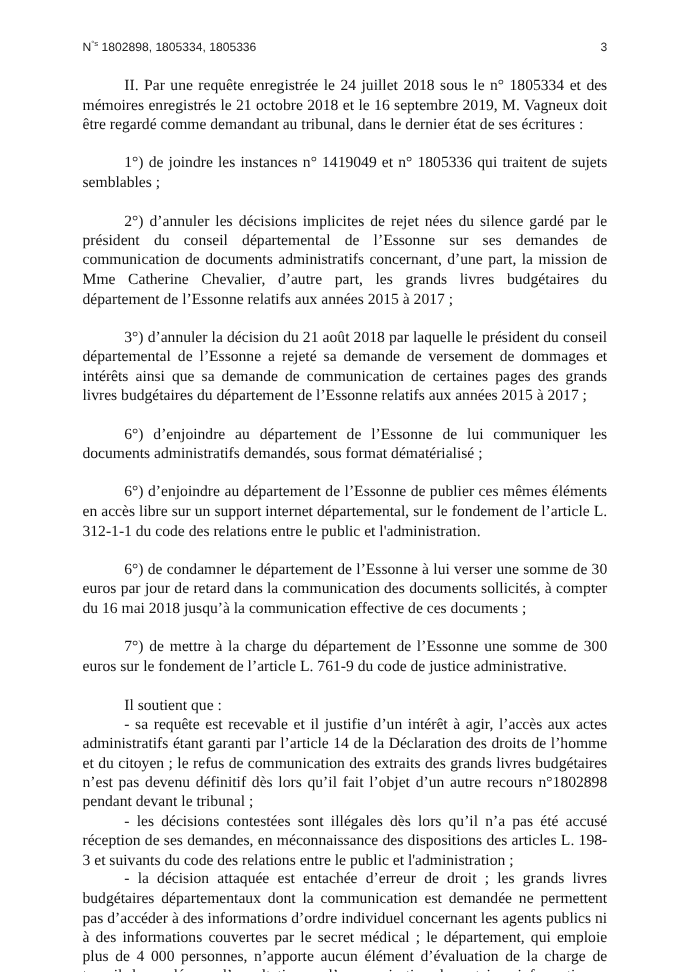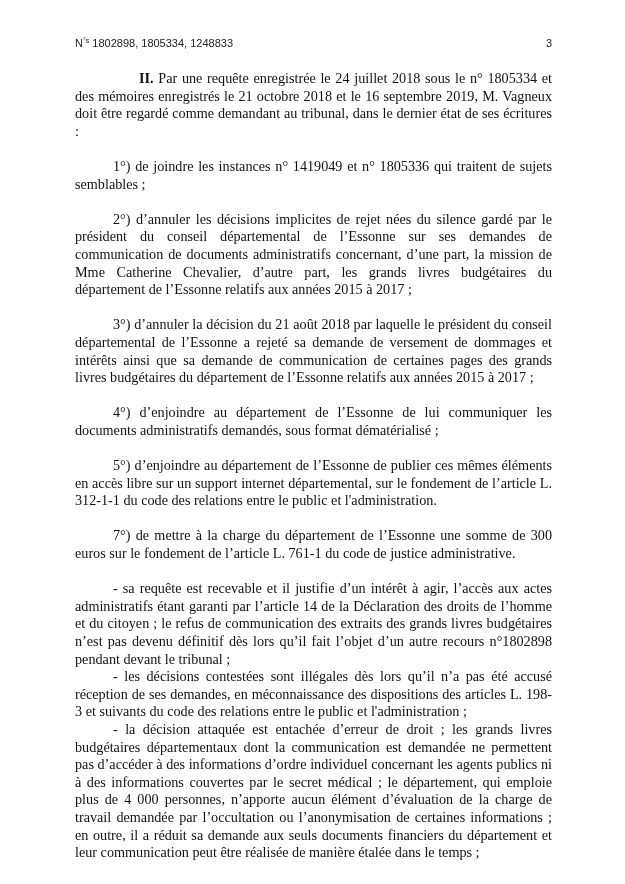--- a/index.html
+++ b/index.html
@@ -10,39 +10,41 @@
     font-family: "Liberation Sans", sans-serif; font-size: 11px; color: #222;
     display: flex; justify-content: space-between;
   }
   .header sup { font-size: 7px; vertical-align: 4px; }
   .body {
     position: absolute; top: 70px; left: 75px; width: 477px;
     font-family: "Liberation Serif", serif; font-size: 14.2px; line-height: 17.6px; color: #111;
   }
   .p { margin: 0; text-align: justify; text-indent: 38px; }
   .gap { margin-bottom: 17.6px; }
-  .p b { font-weight: bold; margin-left: 26px; }
+  .p b { font-weight: normal; }
 </style>
 </head>
 <body>
 
 <div class="page">
   <div class="header">
-    <span><span>N</span><sup>°s</sup><span> 1802898, 1805334, 1248833</span></span>
+    <span><span>N</span><sup>°s</sup><span> 1802898, 1805334, 1805336</span></span>
     <span>3</span>
   </div>
 
   <div class="body">
     <p class="p gap"><b>II.</b><span> Par une requête enregistrée le 24 juillet 2018 sous le n° 1805334 et des mémoires enregistrés le 21 octobre 2018 et le 16 septembre 2019, M. Vagneux doit être regardé comme demandant au tribunal, dans le dernier état de ses écritures :</span></p>
 
     <p class="p gap">1°) de joindre les instances n° 1419049 et n° 1805336 qui traitent de sujets semblables ;</p>
     <p class="p gap">2°) d’annuler les décisions implicites de rejet nées du silence gardé par le président du conseil départemental de l’Essonne sur ses demandes de communication de documents administratifs concernant, d’une part, la mission de Mme Catherine Chevalier, d’autre part, les grands livres budgétaires du département de l’Essonne relatifs aux années 2015 à 2017 ;</p>
     <p class="p gap">3°) d’annuler la décision du 21 août 2018 par laquelle le président du conseil départemental de l’Essonne a rejeté sa demande de versement de dommages et intérêts ainsi que sa demande de communication de certaines pages des grands livres budgétaires du département de l’Essonne relatifs aux années 2015 à 2017 ;</p>
-    <p class="p gap">4°) d’enjoindre au département de l’Essonne de lui communiquer les documents administratifs demandés, sous format dématérialisé ;</p>
-    <p class="p gap">5°) d’enjoindre au département de l’Essonne de publier ces mêmes éléments en accès libre sur un support internet départemental, sur le fondement de l’article L. 312-1-1 du code des relations entre le public et l'administration.</p>
-    <p class="p gap">7°) de mettre à la charge du département de l’Essonne une somme de 300 euros sur le fondement de l’article L. 761-1 du code de justice administrative.</p>
+    <p class="p gap">6°) d’enjoindre au département de l’Essonne de lui communiquer les documents administratifs demandés, sous format dématérialisé ;</p>
+    <p class="p gap">6°) d’enjoindre au département de l’Essonne de publier ces mêmes éléments en accès libre sur un support internet départemental, sur le fondement de l’article L. 312-1-1 du code des relations entre le public et l'administration.</p>
+    <p class="p gap">6°) de condamner le département de l’Essonne à lui verser une somme de 30 euros par jour de retard dans la communication des documents sollicités, à compter du 16 mai 2018 jusqu’à la communication effective de ces documents ;</p>
+    <p class="p gap">7°) de mettre à la charge du département de l’Essonne une somme de 300 euros sur le fondement de l’article L. 761-9 du code de justice administrative.</p>
 
+    <p class="p">Il soutient que :</p>
     <p class="p">- sa requête est recevable et il justifie d’un intérêt à agir, l’accès aux actes administratifs étant garanti par l’article 14 de la Déclaration des droits de l’homme et du citoyen ; le refus de communication des extraits des grands livres budgétaires n’est pas devenu définitif dès lors qu’il fait l’objet d’un autre recours n°1802898 pendant devant le tribunal ;</p>
     <p class="p">- les décisions contestées sont illégales dès lors qu’il n’a pas été accusé réception de ses demandes, en méconnaissance des dispositions des articles L. 198-3 et suivants du code des relations entre le public et l'administration ;</p>
     <p class="p">- la décision attaquée est entachée d’erreur de droit ; les grands livres budgétaires départementaux dont la communication est demandée ne permettent pas d’accéder à des informations d’ordre individuel concernant les agents publics ni à des informations couvertes par le secret médical ; le département, qui emploie plus de 4 000 personnes, n’apporte aucun élément d’évaluation de la charge de travail demandée par l’occultation ou l’anonymisation de certaines informations ; en outre, il a réduit sa demande aux seuls documents financiers du département et leur communication peut être réalisée de manière étalée dans le temps ;</p>
 
   </div>
 </div>
 
 </body></html>

